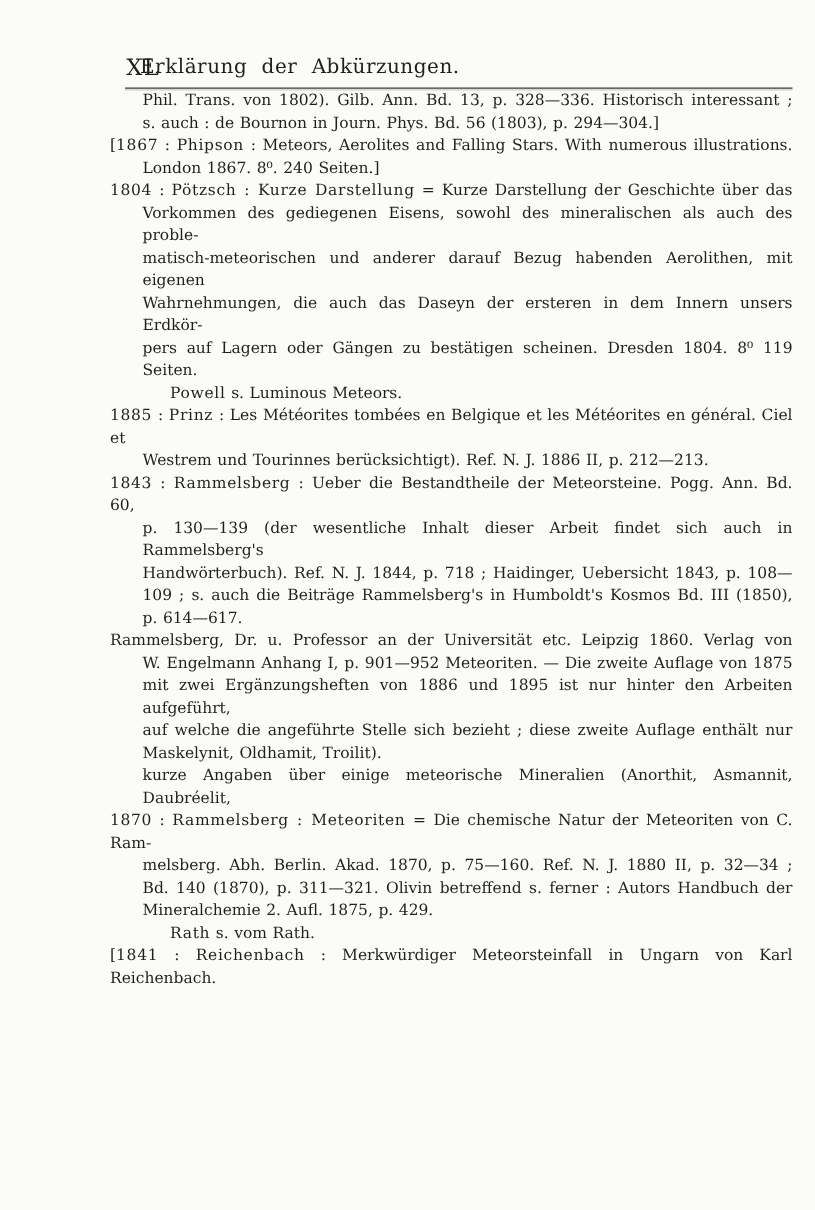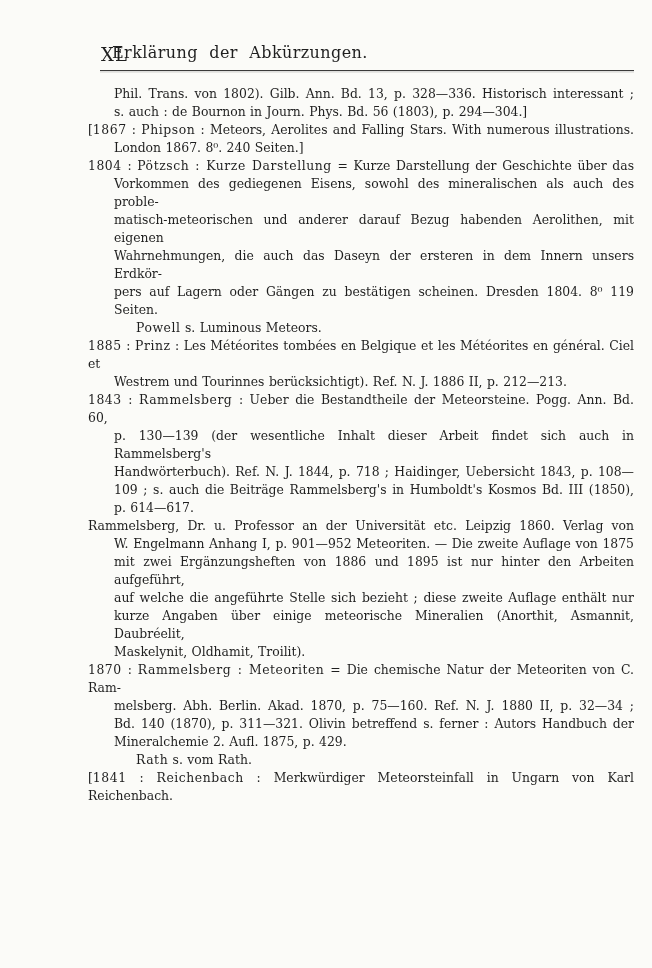--- a/index.html
+++ b/index.html
@@ -24,21 +24,21 @@
     word-spacing:6px; letter-spacing:0.4px;
   }
   .head-rule {
     position:absolute; left:100px; top:70px; width:534px; height:0;
     border-top:1.4px solid #3a3a3a;
     box-shadow:0 1.4px 0 rgba(80,80,80,0.28);
   }
 
   
   .biblio {
-    position:absolute; left:88px; top:85px; width:546px;
+    position:absolute; left:88px; top:71px; width:546px;
     font-size:12.4px; line-height:18px;
     word-spacing:0.5px;
   }
   .line {
     text-align:justify;
     text-justify:inter-word;
     white-space:normal;
   }
   .line.full { text-align-last:justify; -moz-text-align-last:justify; }
   .entry .line:not(:first-child) { padding-left:26px; }
@@ -82,22 +82,22 @@
         <div class="line full"><span>p. 130—139 (der wesentliche Inhalt dieser Arbeit findet sich auch in Rammelsberg's</span></div>
         <div class="line full"><span>Handwörterbuch).  Ref. N. J. 1844, p. 718 ;  Haidinger,  Uebersicht 1843, p. 108—</span></div>
         <div class="line full"><span>109 ;  s. auch die Beiträge Rammelsberg's in Humboldt's Kosmos Bd. III (1850),</span></div>
         <div class="line"><span>p. 614—617.</span></div>
       </div>
       <div class="entry">
         <div class="line full"><span>Rammelsberg,  Dr. u. Professor an der Universität etc.  Leipzig 1860.  Verlag von</span></div>
         <div class="line full"><span>W. Engelmann  Anhang I, p. 901—952 Meteoriten. — Die zweite Auflage von 1875</span></div>
         <div class="line full"><span>mit zwei Ergänzungsheften von 1886 und 1895 ist nur hinter den Arbeiten aufgeführt,</span></div>
         <div class="line full"><span>auf welche die angeführte Stelle sich bezieht ;  diese zweite Auflage enthält nur</span></div>
+        <div class="line"><span>Maskelynit, Oldhamit, Troilit).</span></div>
         <div class="line full"><span>kurze Angaben  über einige meteorische Mineralien (Anorthit, Asmannit, Daubréelit,</span></div>
-        <div class="line"><span>Maskelynit, Oldhamit, Troilit).</span></div>
       </div>
       <div class="entry">
         <div class="line full"><span class="b">1870</span><span> : </span><span class="b">Rammelsberg :  Meteoriten</span><span> = Die chemische Natur der Meteoriten von C. Ram-</span></div>
         <div class="line full"><span>melsberg.  Abh. Berlin. Akad. 1870,  p. 75—160.  Ref. N. J. 1880 II,  p. 32—34 ;</span></div>
         <div class="line full"><span>Bd. 140 (1870),  p. 311—321.  Olivin betreffend s. ferner :  Autors Handbuch der</span></div>
         <div class="line"><span>Mineralchemie 2. Aufl. 1875, p. 429.</span></div>
       </div>
       <div class="crossref">
         <div class="line"><span class="b">Rath</span><span> s. vom Rath.</span></div>
       </div>

